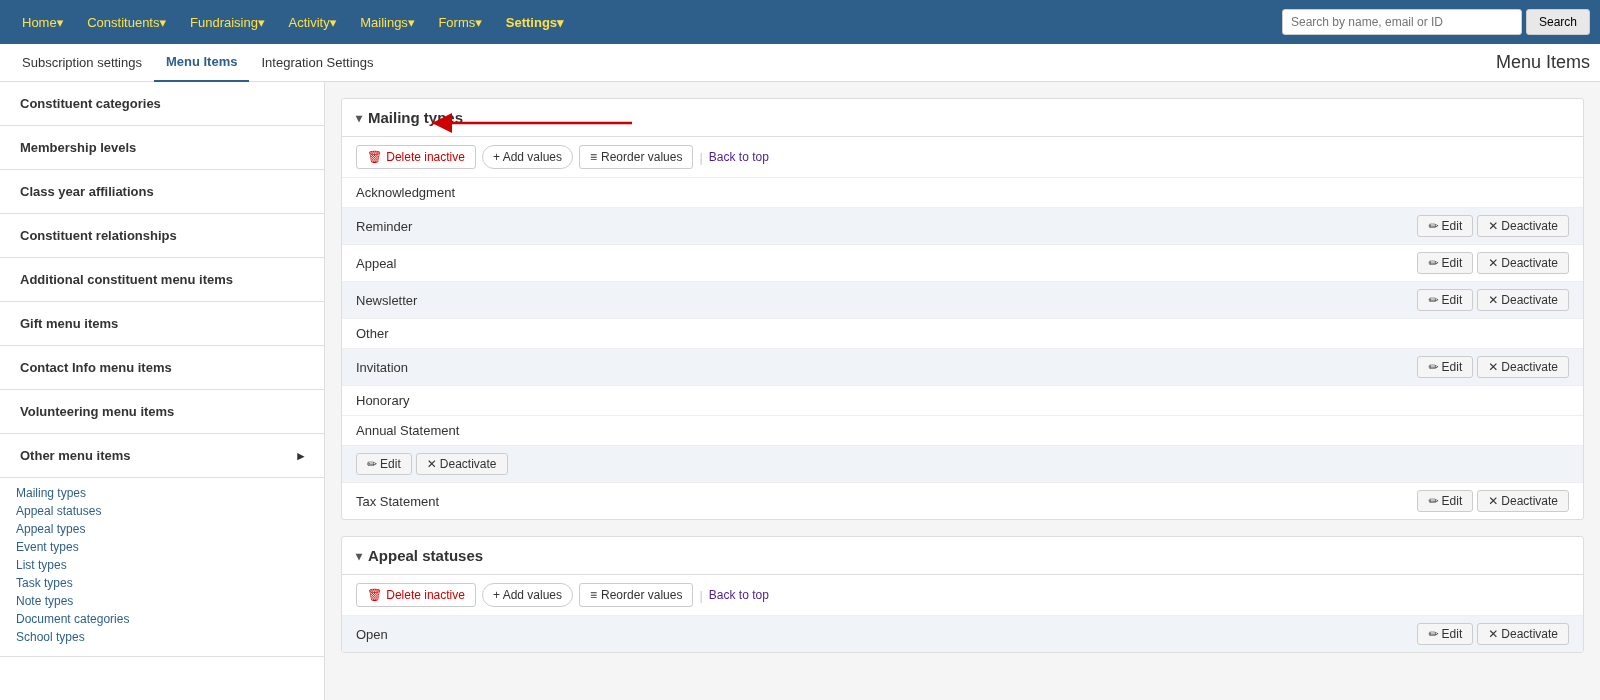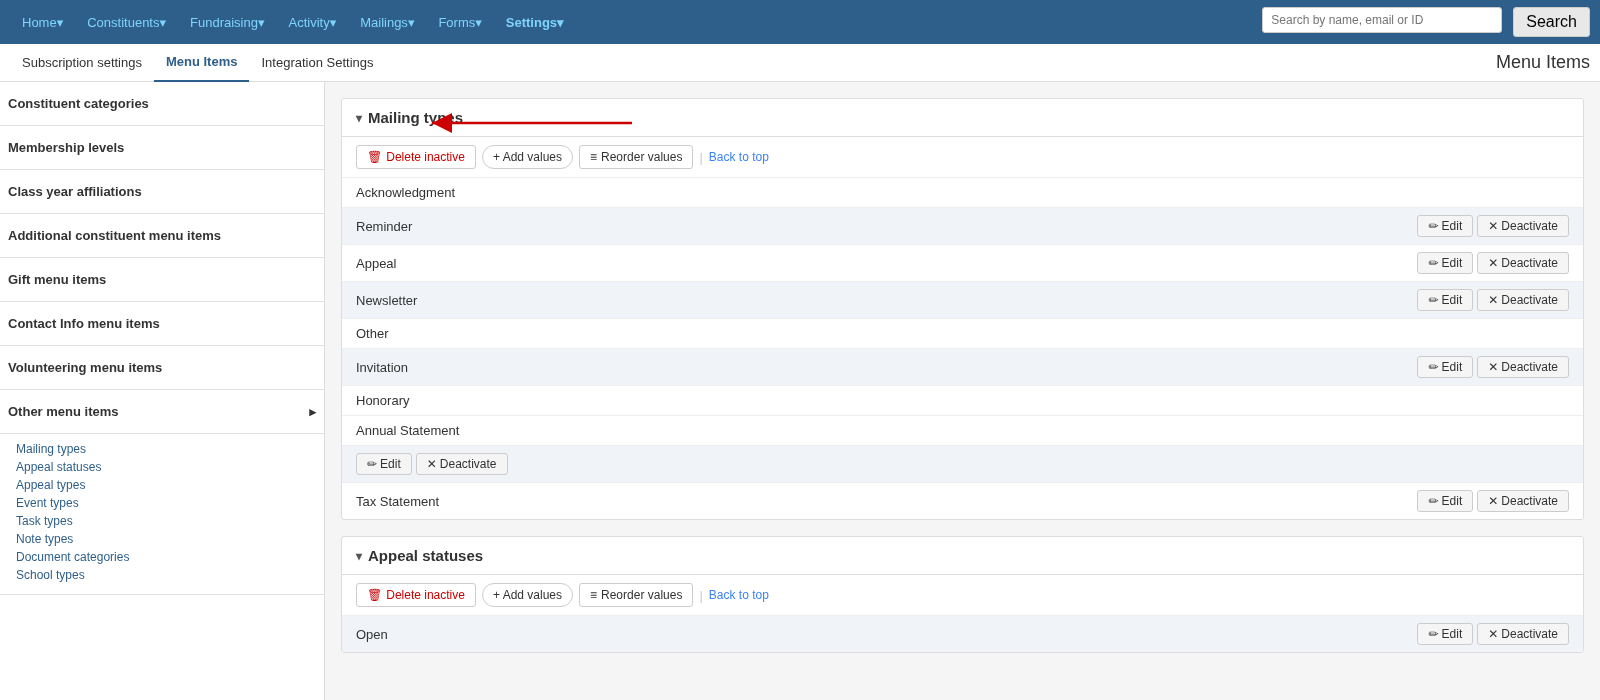--- a/index.html
+++ b/index.html
@@ -7,45 +7,45 @@
 
     
     .top-nav {
       background: #2e5f8a;
       display: flex;
       align-items: center;
       padding: 0 10px;
       height: 44px;
     }
     .top-nav a {
-      color: #7dd3fc;
+      color: #fde047;
       text-decoration: none;
       padding: 0 12px;
       height: 44px;
       display: flex;
       align-items: center;
       font-size: 13px;
       white-space: nowrap;
     }
     .nav-spacer { flex: 1; }
-    .search-area { display: flex; align-items: flex-start; gap: 11px; }
+    .search-area { display: flex; align-items: center; gap: 4px; }
     .search-input {
       width: 240px;
       padding: 5px 8px;
       border: 1px solid #ccc;
       border-radius: 3px;
       font-size: 12px;
     }
     .search-btn {
       padding: 5px 12px;
       background: #e8e8e8;
       border: 1px solid #ccc;
       border-radius: 3px;
       cursor: pointer;
-      font-size: 16px;
+      font-size: 12px;
     }
 
     
     .sub-nav {
       display: flex;
       align-items: center;
       border-bottom: 1px solid #ddd;
       padding: 0 10px;
       background: #fff;
       height: 38px;
@@ -75,21 +75,21 @@
     .layout { display: flex; height: calc(700px - 82px); }
 
     
     .sidebar {
       width: 325px;
       border-right: 1px solid #ddd;
       overflow-y: auto;
       flex-shrink: 0;
     }
     .sidebar-item {
-      padding: 14px 8px;
+      padding: 14px 20px;
       border-bottom: 1px solid #e0e0e0;
       font-weight: bold;
       font-size: 13px;
       cursor: pointer;
       display: flex;
       align-items: center;
       justify-content: space-between;
     }
     .sidebar-sublinks {
       padding: 6px 16px 10px 16px;
@@ -171,21 +171,21 @@
       padding: 4px 10px;
       cursor: pointer;
       font-size: 12px;
       color: #333;
       display: flex;
       align-items: center;
       gap: 4px;
     }
     .divider { color: #ccc; }
     .back-to-top {
-      color: #3b82f6;
+      color: #4c1d95;
       text-decoration: none;
       font-size: 12px;
     }
 
     
     .item-row {
       display: flex;
       align-items: center;
       padding: 7px 14px;
       border-bottom: 1px solid #eee;
@@ -259,40 +259,44 @@
     <div class="sidebar-item">
       <span>Constituent categories</span>
     </div>
     <div class="sidebar-item">
       <span>Membership levels</span>
     </div>
     <div class="sidebar-item">
       <span>Class year affiliations</span>
     </div>
     <div class="sidebar-item">
+      <span>Constituent relationships</span>
+    </div>
+    <div class="sidebar-item">
       <span>Additional constituent menu items</span>
     </div>
     <div class="sidebar-item">
       <span>Gift menu items</span>
     </div>
     <div class="sidebar-item">
       <span>Contact Info menu items</span>
     </div>
     <div class="sidebar-item">
       <span>Volunteering menu items</span>
     </div>
     <div class="sidebar-item">
       <span>Other menu items</span>
       <span>▸</span>
     </div>
     <div class="sidebar-sublinks">
       <a href="#">Mailing types</a>
       <a href="#">Appeal statuses</a>
       <a href="#">Appeal types</a>
       <a href="#">Event types</a>
+      <a href="#">List types</a>
       <a href="#">Task types</a>
       <a href="#">Note types</a>
       <a href="#">Document categories</a>
       <a href="#">School types</a>
     </div>
   </aside>
 
   <main class="main-content">
 
     <div class="section">

